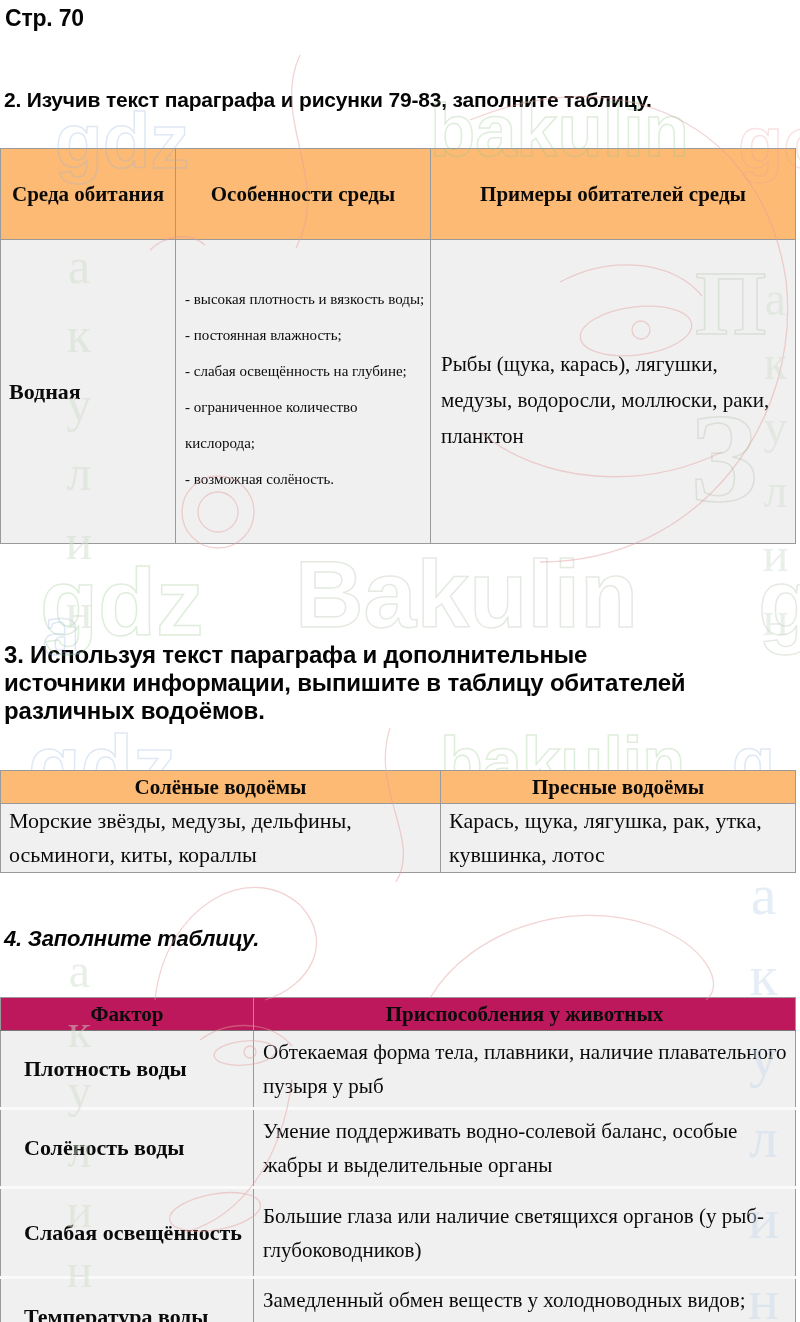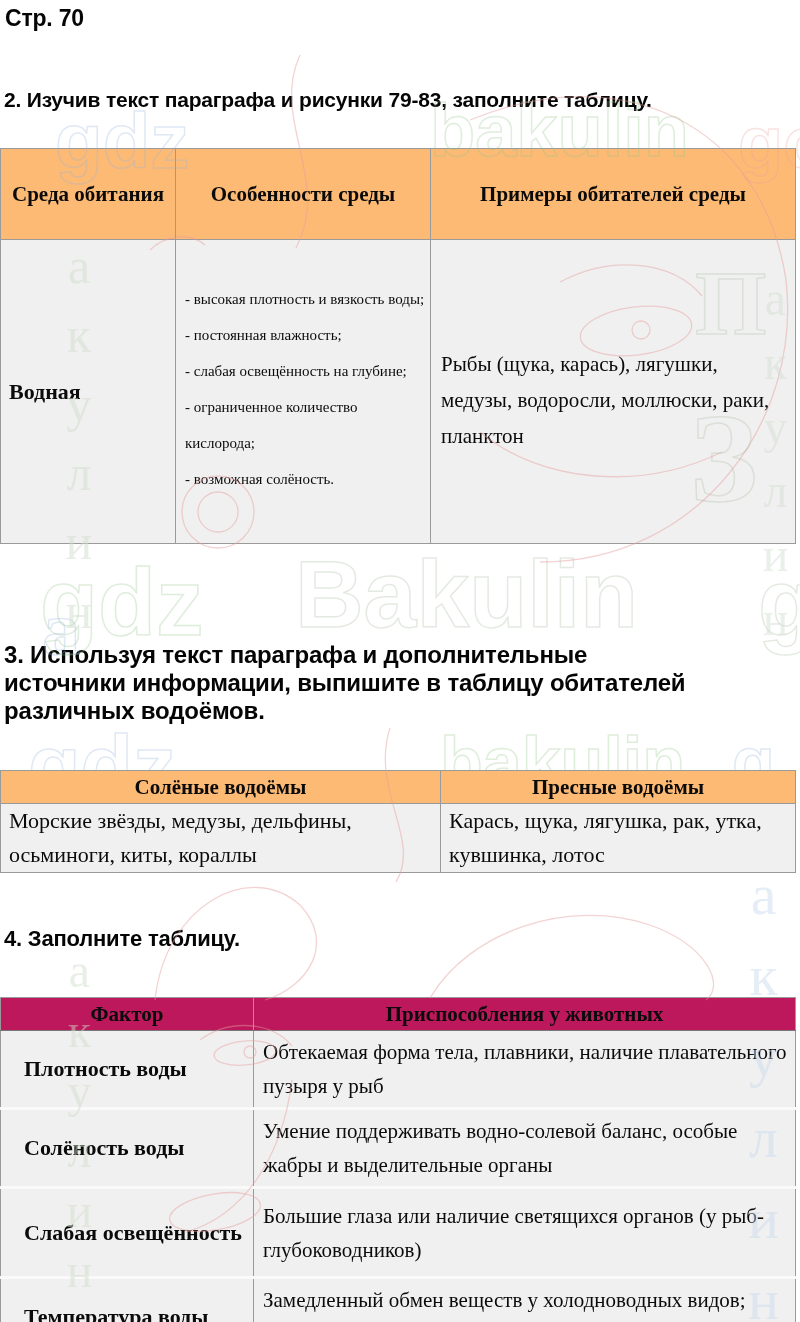--- a/index.html
+++ b/index.html
@@ -10,21 +10,21 @@
   }
 
   
   .heading {
     position:absolute; font-family:"Liberation Sans", sans-serif;
     font-weight:bold; color:#050505; letter-spacing:-0.2px; z-index:2;
   }
   #page-title { top:5px; left:5px; font-size:23px; }
   #h2 { top:86px; left:4px; width:770px; font-size:21px; line-height:27px; }
   #h3 { top:641px; left:4px; width:690px; font-size:24px; line-height:28px; }
-  #h4 { top:926px; left:4px; font-size:22px; }
+  #h4 { top:926px; left:4px; font-size:22px;font-style:italic; }
 
   
   table {
     position:absolute; left:0; width:795px; z-index:1;
     border-collapse:collapse; table-layout:fixed;
     font-family:"Liberation Serif", serif; color:#0b0b0b;
   }
   th, td { border:1px solid #9a9a9a; vertical-align:middle; overflow:hidden; }
   th { background:#fdba74; font-weight:bold; text-align:center; }
   td { background:#f1f0f0; }

